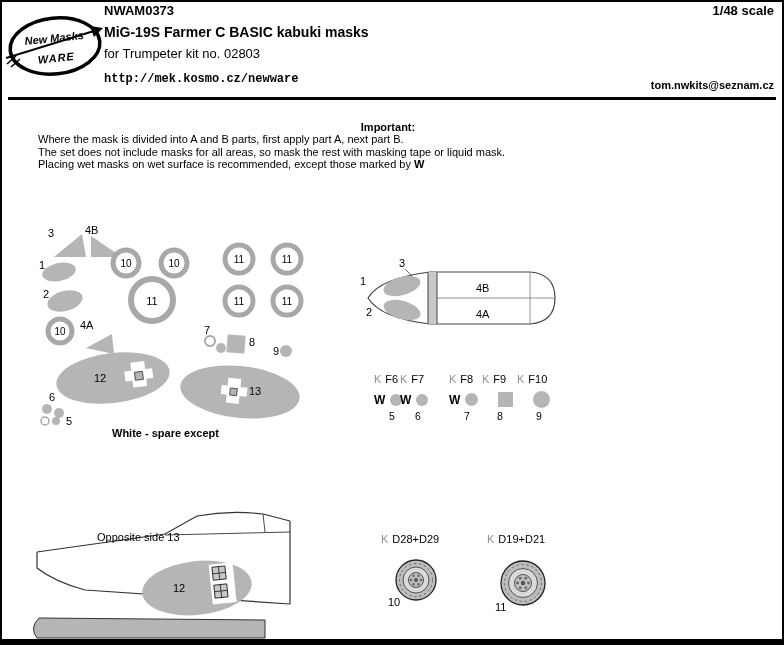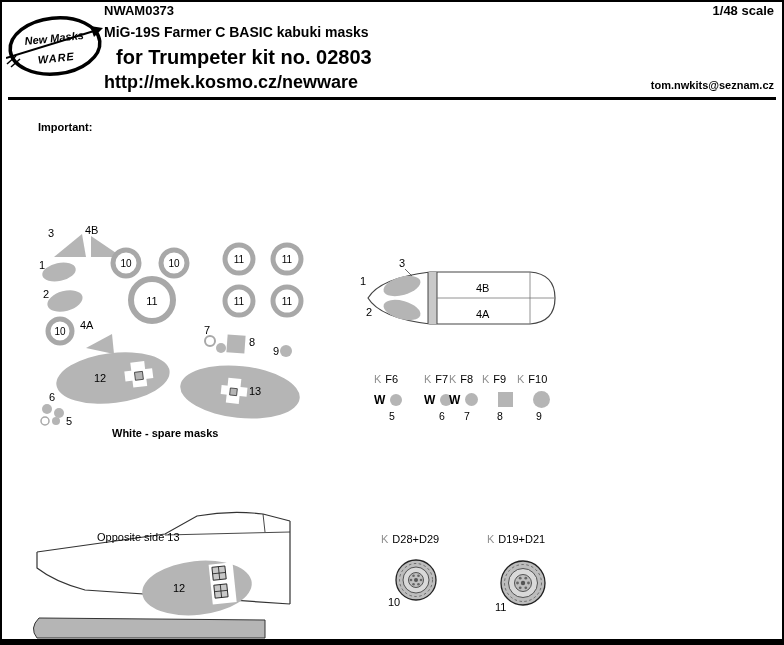--- a/index.html
+++ b/index.html
@@ -5,27 +5,27 @@
   * { margin:0; padding:0; box-sizing:border-box; }
   html,body { width:784px; height:645px; }
   body { position:relative; background:#fff; color:#000;
          font-family:"Liberation Sans", sans-serif; overflow:hidden; }
   .abs { position:absolute; }
   .page-border { position:absolute; inset:0; border:2px solid #000; border-bottom:6px solid #000; pointer-events:none; }
 
   .hdr-code  { left:104px; top:3px;  font-size:13px; font-weight:bold; }
   .hdr-scale { right:10px; top:3px;  font-size:13px; font-weight:bold; }
   .hdr-title1{ left:104px; top:24px; font-size:14px; font-weight:bold; }
-  .hdr-title2{ left:116px; top:46px; font-size:20px; font-weight:bold; }
-  .hdr-url   { left:104px; top:72px; font-size:18px; font-weight:bold; }
+  .hdr-title2{ left:104px; top:46px; font-size:13px; font-weight:normal; }
+  .hdr-url   { left:104px; top:72px; font-size:12px; font-weight:bold;font-family:Liberation Mono, monospace; }
   .hdr-email { right:10px; top:79px; font-size:11px; font-weight:bold; }
   .hdr-rule  { left:8px; right:8px; top:97px; height:3px; background:#000; }
 
   .important { left:38px; top:121px; font-size:11px; line-height:12.4px; width:700px; }
-  .imp-head  { font-weight:bold; }
+  .imp-head  { font-weight:bold;text-align:center; }
   .gk        { color:#8f8f8f; margin-right:4px; }
   .wbold     { font-weight:bold; }
   .pre       { white-space:pre-wrap; }
 
   .caption   { left:112px; top:427px; font-size:11px; font-weight:bold; }
   .note13    { left:97px;  top:531px; font-size:11px; }
 
   .kf-item   { font-size:11px; }
   .kf-shapes { margin-top:6px; display:flex; align-items:center; gap:3px; height:17px; }
   .wmark     { font-weight:bold; font-size:12px; display:inline-block; width:13px; }
@@ -63,20 +63,23 @@
 <div class="abs hdr-code">NWAM0373</div>
 <div class="abs hdr-scale">1/48 scale</div>
 <div class="abs hdr-title1">MiG-19S Farmer C BASIC kabuki masks</div>
 <div class="abs hdr-title2">for Trumpeter kit no. 02803</div>
 <div class="abs hdr-url">http://mek.kosmo.cz/newware</div>
 <div class="abs hdr-email">tom.nwkits@seznam.cz</div>
 <div class="abs hdr-rule"></div>
 
 <div class="abs important">
   <div class="imp-head">Important:</div>
+  <div>Where the mask is divided into A and B parts, first apply part A, next part B.</div>
+  <div>The set does not include masks for all areas, so mask the rest with masking tape or liquid mask.</div>
+  <div><span>Placing wet masks on wet surface is recommended, except those marked by </span><span class="wbold">W</span></div>
 </div>
 
 <svg class="abs" style="left:28px;top:224px" width="315" height="212" viewBox="0 0 315 212">
   <polygon points="26,33 54,10 58,33" class="mfill"></polygon>
   <polygon points="63,12 94,33 63,33" class="mfill"></polygon>
   <text x="20" y="13">3</text>
   <text x="57" y="10">4B</text>
 
   <ellipse cx="31" cy="48" rx="17" ry="9" transform="rotate(-12 31 48)" class="mfill"></ellipse>
   <text x="11" y="45">1</text>
@@ -129,21 +132,21 @@
   <text x="221" y="171">13</text>
 
   <text x="21" y="177">6</text>
   <circle cx="19" cy="185" r="5" class="mfill"></circle>
   <circle cx="31" cy="189" r="5" class="mfill"></circle>
   <circle cx="17" cy="197" r="4" fill="#fff" stroke="#a8a8a8" stroke-width="1.5"></circle>
   <circle cx="28" cy="197" r="4" class="mfill"></circle>
   <text x="38" y="201">5</text>
 </svg>
 
-<div class="abs caption">White - spare masks</div>
+<div class="abs caption">White - spare except</div>
 
 <svg class="abs" style="left:358px;top:256px" width="215" height="85" viewBox="0 0 215 85">
   <path d="M10,42 Q22,22 72,16 L172,16 Q197,18 197,42 Q197,66 172,68 L72,68 Q22,62 10,42 Z" fill="#fff" stroke="#444" stroke-width="1.2"></path>
   <rect x="70" y="16" width="9" height="52" fill="#c9c9c9"></rect>
   <line x1="70" y1="16" x2="70" y2="68" stroke="#444" stroke-width="1"></line>
   <line x1="79" y1="16" x2="79" y2="68" stroke="#444" stroke-width="1"></line>
   <line x1="79" y1="42" x2="196" y2="42" stroke="#777" stroke-width="0.8"></line>
   <line x1="172" y1="16" x2="172" y2="68" stroke="#777" stroke-width="0.8"></line>
   <ellipse cx="44" cy="30" rx="19" ry="9" transform="rotate(-16 44 30)" class="mfill"></ellipse>
   <ellipse cx="44" cy="54" rx="19" ry="9" transform="rotate(16 44 54)" class="mfill"></ellipse>
@@ -156,21 +159,21 @@
 </svg>
 
 <div class="abs kf-item" style="left:374px;top:373px">
   <div><span class="gk">K</span><span>F6</span></div>
   <div class="kf-shapes">
       <span class="wmark">W</span>
       <span class="kf-circle" style="width:12px;height:12px"></span>
     </div>
   <div class="kf-num">5</div>
 </div>
-<div class="abs kf-item" style="left:424px;top:373px">
+<div class="abs kf-item" style="left:400px;top:373px">
   <div><span class="gk">K</span><span>F7</span></div>
   <div class="kf-shapes">
       <span class="wmark">W</span>
       <span class="kf-circle" style="width:12px;height:12px"></span>
     </div>
   <div class="kf-num">6</div>
 </div>
 <div class="abs kf-item" style="left:449px;top:373px">
   <div><span class="gk">K</span><span>F8</span></div>
   <div class="kf-shapes">

